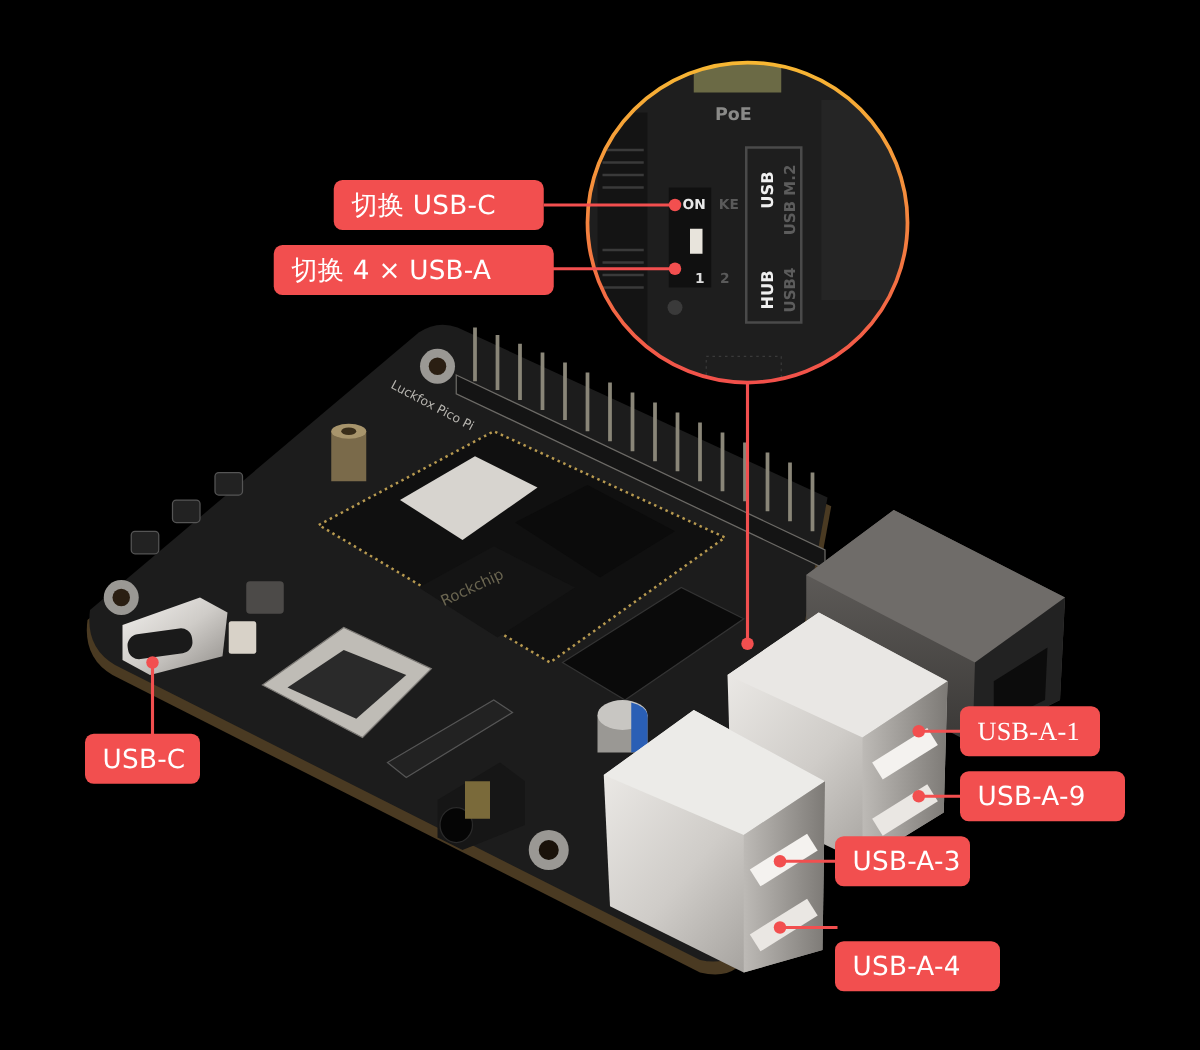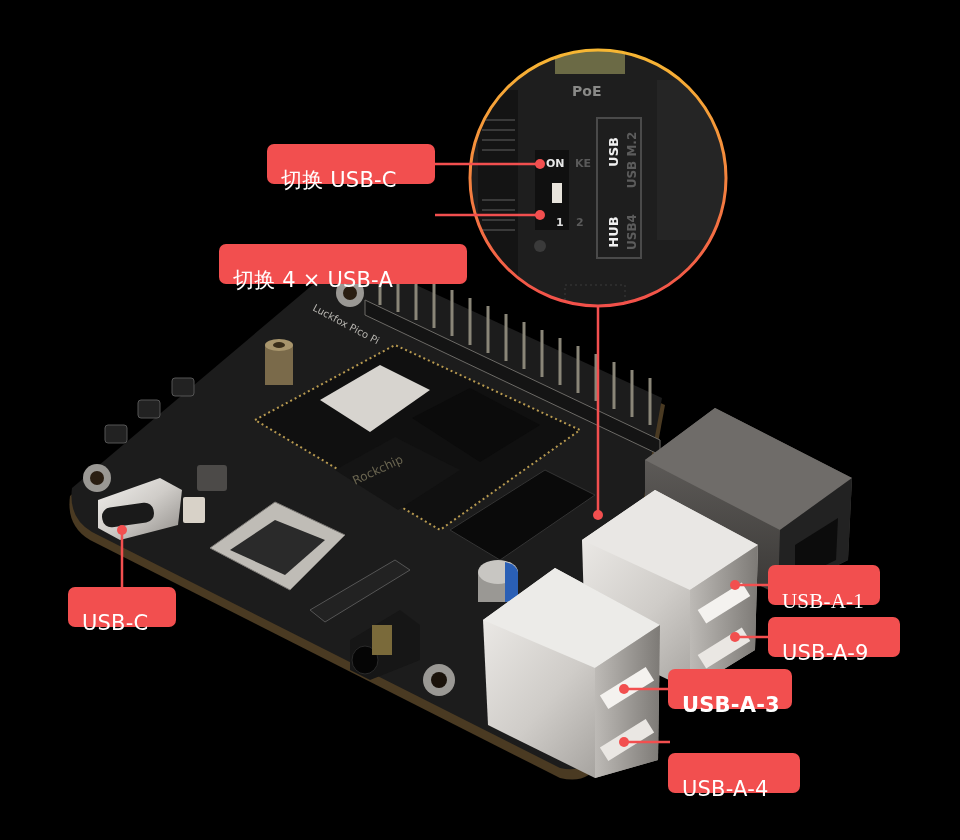--- a/index.html
+++ b/index.html
@@ -1,20 +1,20 @@
 <!DOCTYPE html>
 <html><head>
 <meta charset="utf-8">
 <style>
   html, body { margin: 0; padding: 0; background: #000; }
   body { width: 960px; height: 840px; position: relative; overflow: hidden;
          font-family: "DejaVu Sans", "Liberation Sans", sans-serif; }
   #stage { position: absolute; left: 0; top: 0; width: 960px; height: 840px; }
   .callout {
-    position: absolute; height: 40px; line-height: 40px; padding: 16px 14px;
+    position: absolute; height: 40px; line-height: 40px; padding: 0 14px;
     background: #f24f4f; color: #fff; border-radius: 7px; font-size: 21px;
     white-space: nowrap; letter-spacing: 0.2px; box-sizing: border-box;
   }
 </style>
 </head>
 <body>
 
 <div id="stage">
   <svg width="960" height="840" viewBox="0 0 960 840" xmlns="http://www.w3.org/2000/svg">
     <defs>
@@ -199,19 +199,19 @@
         <circle cx="735" cy="637" r="5" stroke="none"></circle>
       <line x1="627" y1="689" x2="670" y2="689"></line>
         <circle cx="624" cy="689" r="5" stroke="none"></circle>
       <line x1="627" y1="742" x2="670" y2="742"></line>
         <circle cx="624" cy="742" r="5" stroke="none"></circle>
     </g>
   </svg>
 
   
   <div class="callout" style="left:267px; top:144px; width:168px;">切换 USB-C</div>
-  <div class="callout" style="left:219px; top:196px; width:248px;margin-top:48px;">切换 4 × USB-A</div>
-  <div class="callout" style="left:68px; top:587px; width:108px;">USB-C</div>
+  <div class="callout" style="left:219px; top:196px; width:224px;">切换 4 × USB-A</div>
+  <div class="callout" style="left:68px; top:587px; width:92px;">USB-C</div>
   <div class="callout" style="left:768px; top:565px; width:112px;font-family:Liberation Serif, serif;">USB-A-1</div>
   <div class="callout" style="left:768px; top:617px; width:132px;">USB-A-9</div>
-  <div class="callout" style="left:668px; top:669px; width:124px;font-weight:bold;">USB-A-3</div>
+  <div class="callout" style="left:668px; top:669px; width:108px;">USB-A-3</div>
   <div class="callout" style="left:668px; top:721px; width:132px;margin-top:32px;">USB-A-4</div>
 </div>
 
 </body></html>

